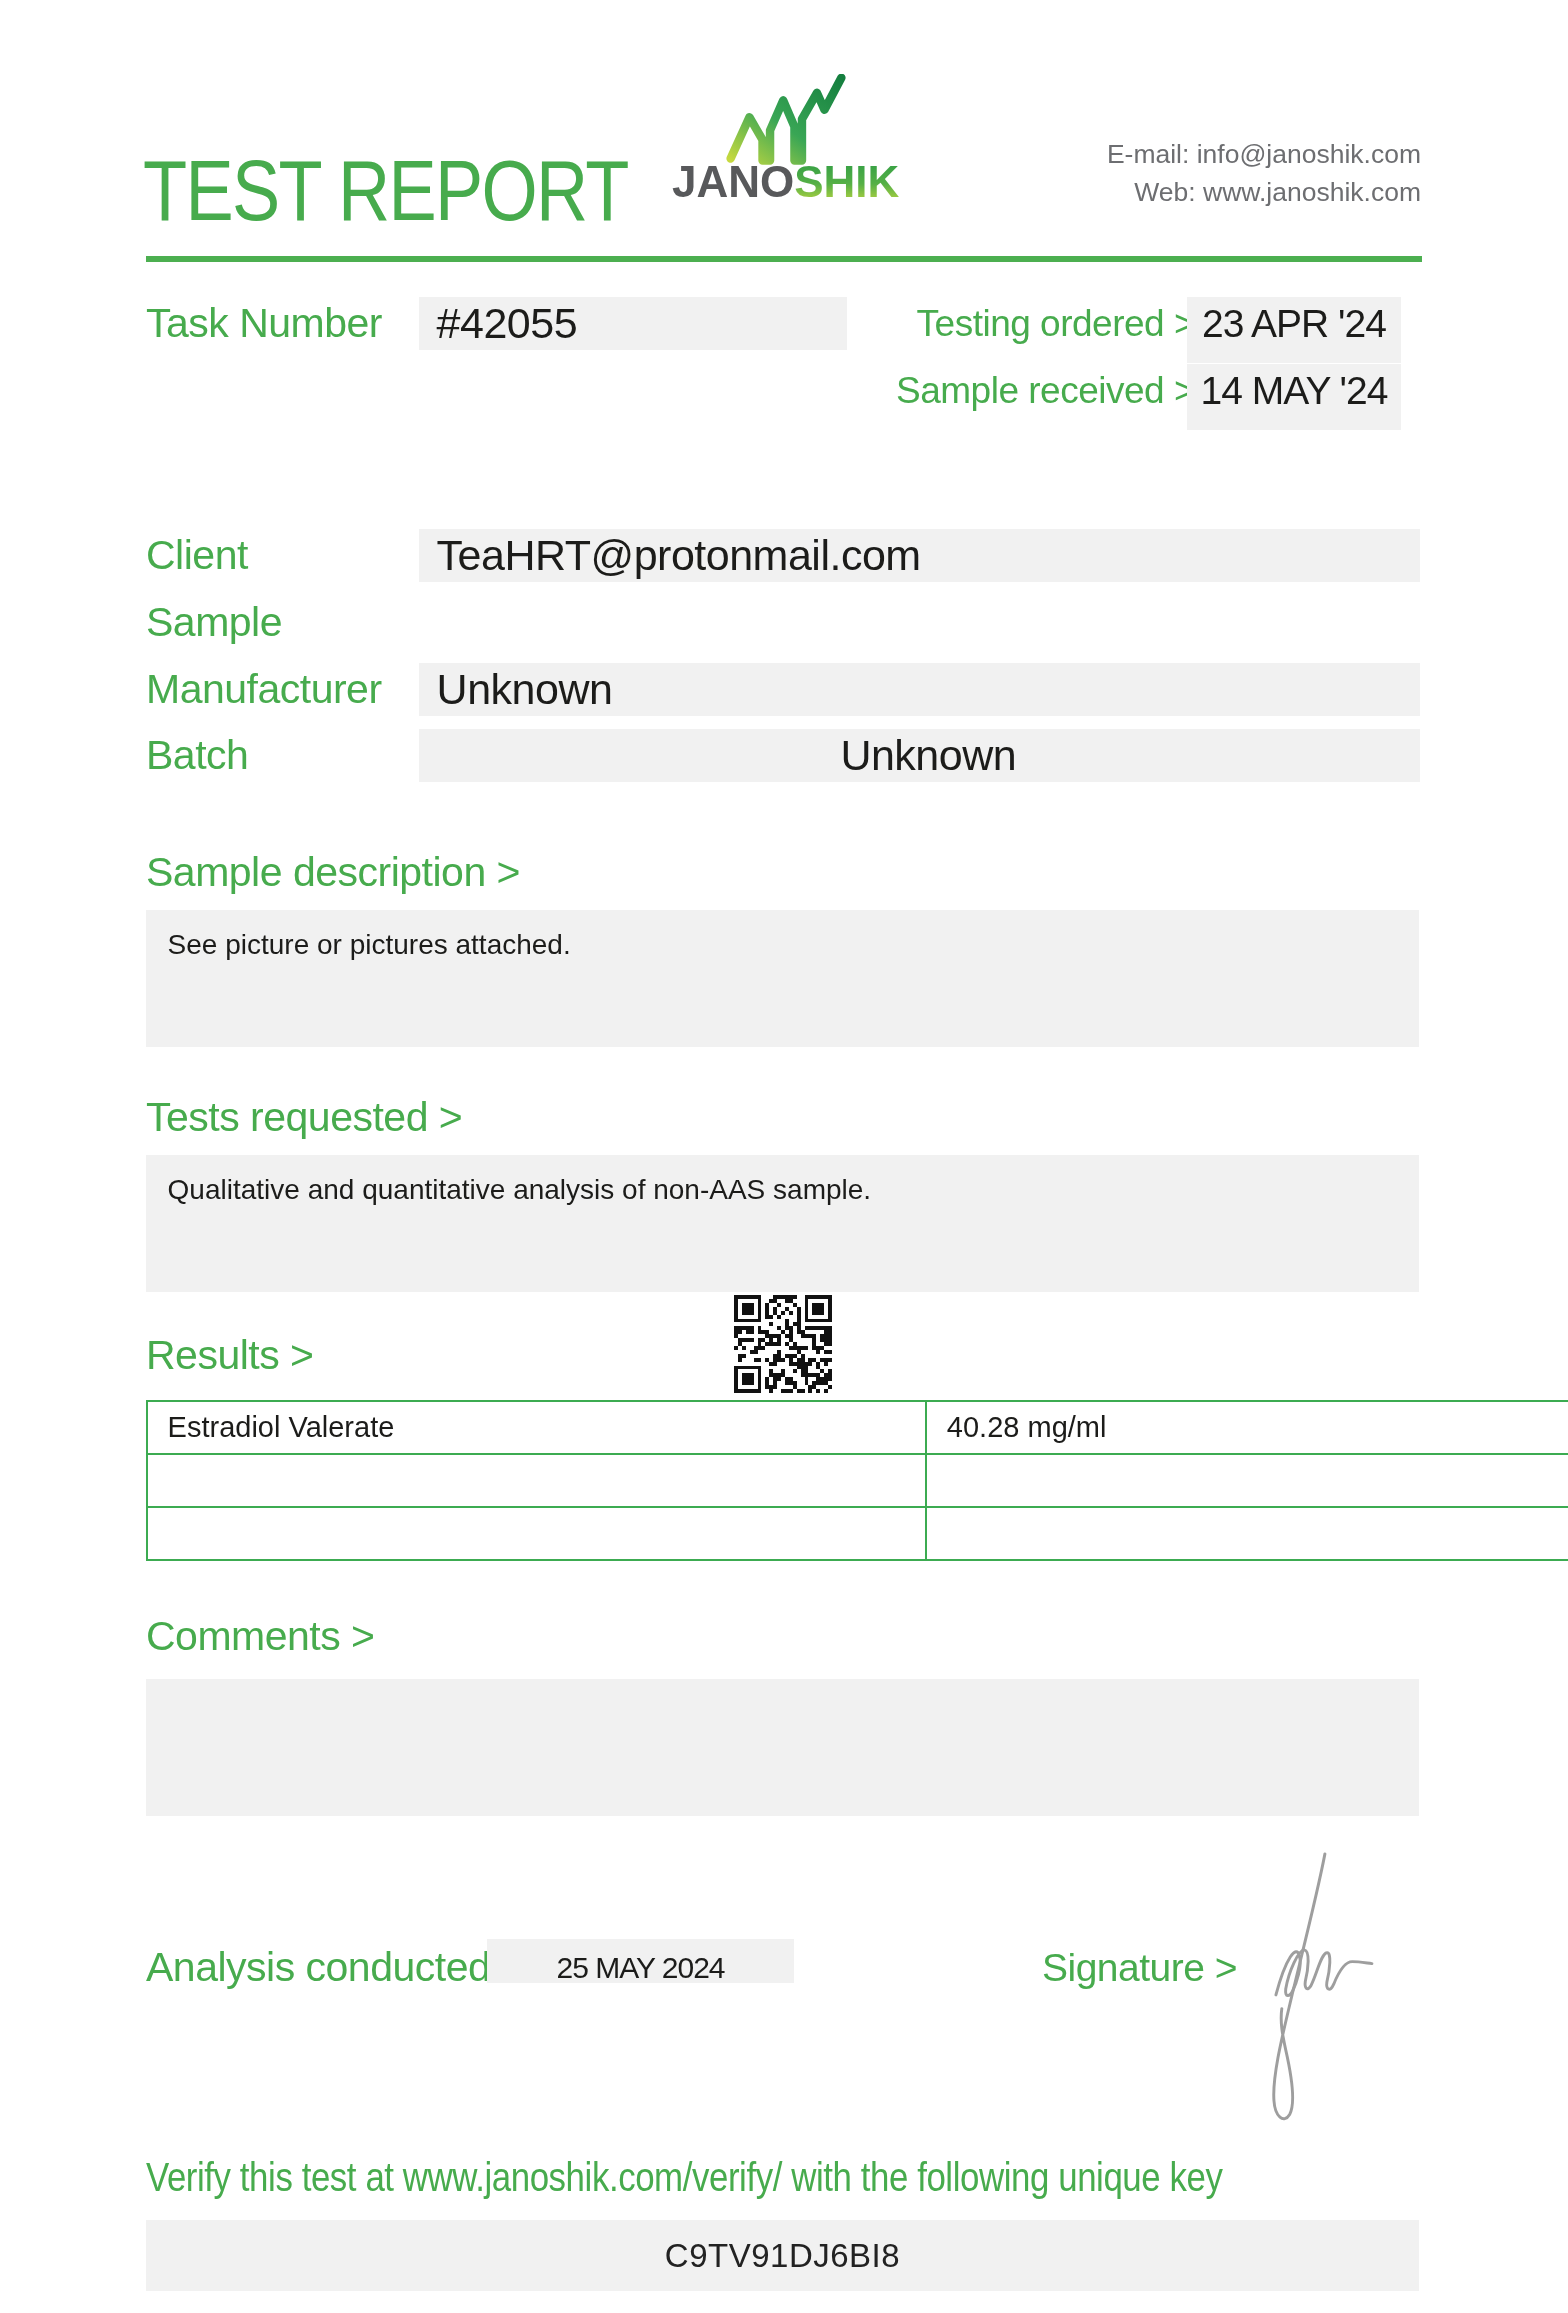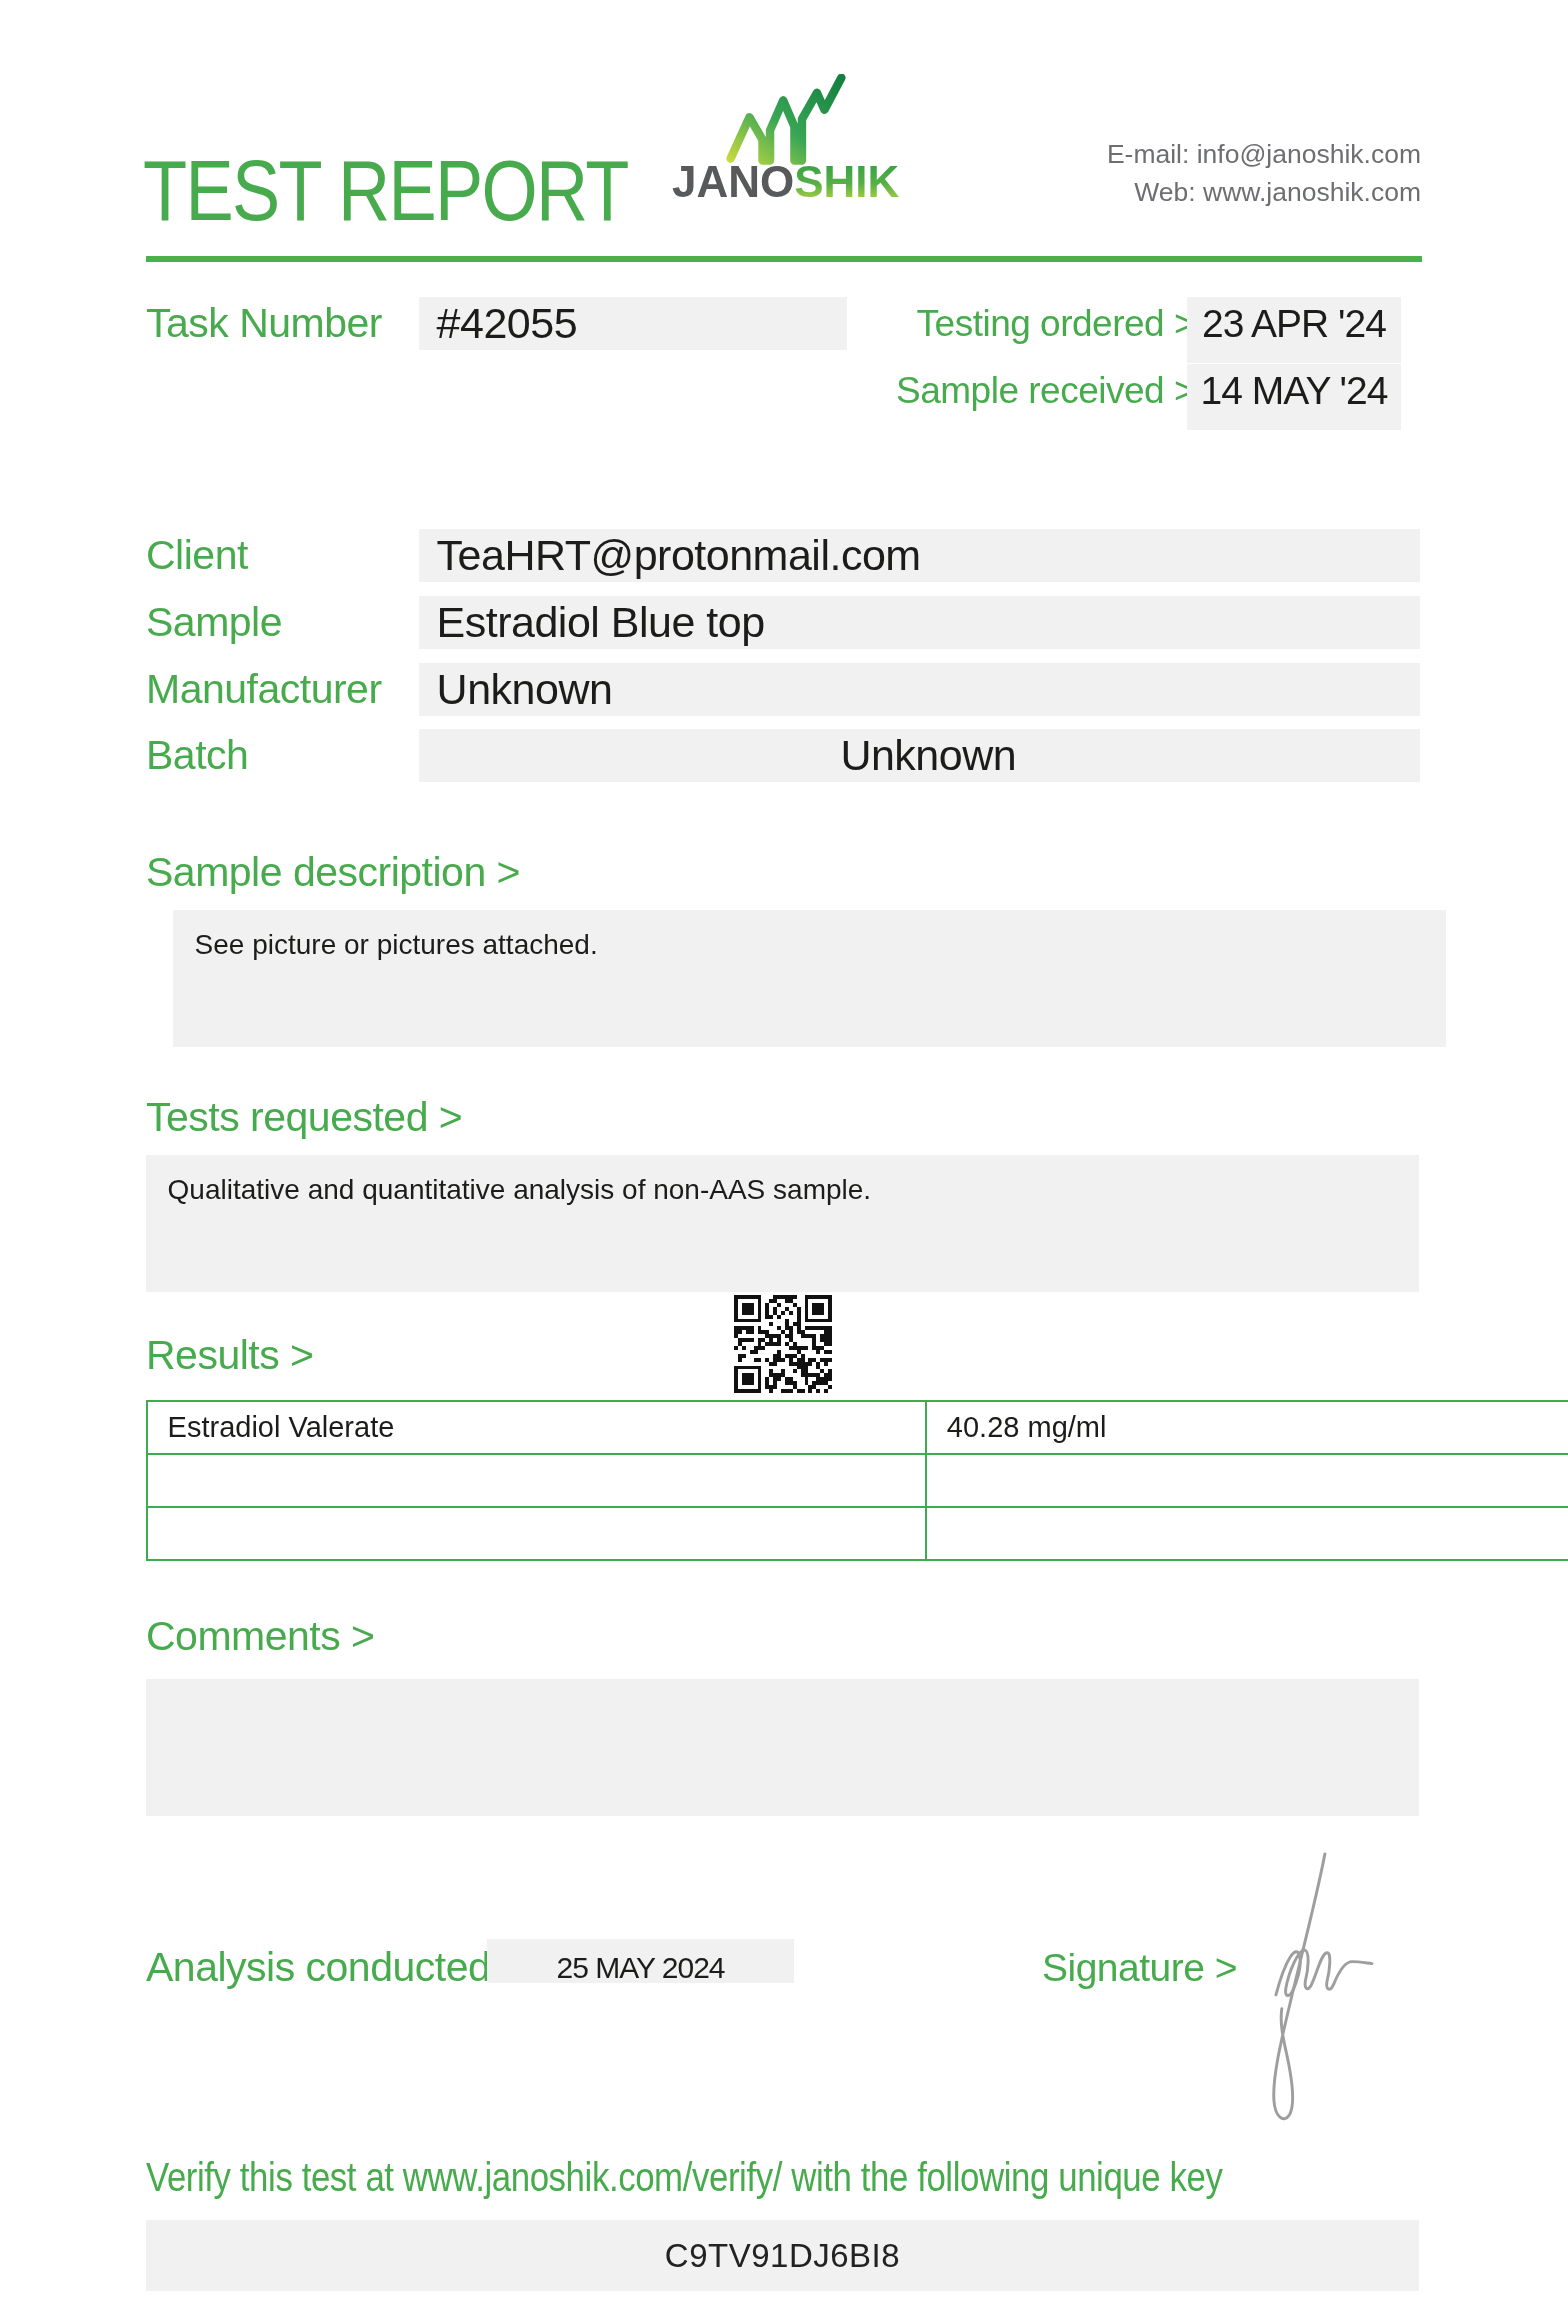--- a/index.html
+++ b/index.html
@@ -42,21 +42,21 @@
   .info-label{position:absolute;left:146px;height:53px;line-height:53px;}
   .info-box{position:absolute;left:419px;width:1001px;height:53px;background:#f1f1f1;}
   .r0{top:529px;} .r1{top:596px;} .r2{top:663px;} .r3{top:729px;text-align:center;}
   
   .section-head{position:absolute;left:146px;font-size:41px;color:#47ab4d;letter-spacing:-0.5px;white-space:nowrap;}
   .h-desc{top:849px;} .h-tests{top:1094px;} .h-results{top:1332px;} .h-comments{top:1613px;}
   .text-box{
     position:absolute;left:146px;width:1273px;height:137px;background:#f1f1f1;
     font-size:28px;box-sizing:border-box;padding:15.7px 21.6px;line-height:37px;
   }
-  .b-desc{top:910px;margin-left:27px;} .b-tests{top:1155px;} .b-comments{top:1679px;}
+  .b-desc{top:910px;} .b-tests{top:1155px;} .b-comments{top:1679px;}
   .qr{position:absolute;left:734px;top:1295px;width:98px;height:98px;}
   
   .results-table{
     position:absolute;left:146px;top:1400px;width:1539px;border-collapse:collapse;table-layout:fixed;
   }
   .results-table td{
     border:2.9px solid #3cab51;height:51px;font-size:29px;color:#1c1c1a;
     padding:0 0 0 19.6px;overflow:hidden;white-space:nowrap;
   }
   .results-table col.c1{width:50.7%;} .results-table col.c2{width:49.3%;}
@@ -114,23 +114,20 @@
 
   <div class="meta-label m2 lbl">Sample received &gt;</div>
   <div class="date-box d2">14 MAY '24</div>
 
   <div class="info-label r0 lbl">Client</div>
   <div class="info-box r0">
     <div class="val">TeaHRT@protonmail.com</div>
   </div>
 
   <div class="info-label r1 lbl">Sample</div>
-  <div class="info-box r1">
-    <div class="val">Estradiol Blue top</div>
-  </div>
 
   <div class="info-label r2 lbl">Manufacturer</div>
   <div class="info-box r2">
     <div class="val">Unknown</div>
   </div>
 
   <div class="info-label r3 lbl">Batch</div>
   <div class="info-box r3">
     <div class="val">Unknown</div>
   </div>

